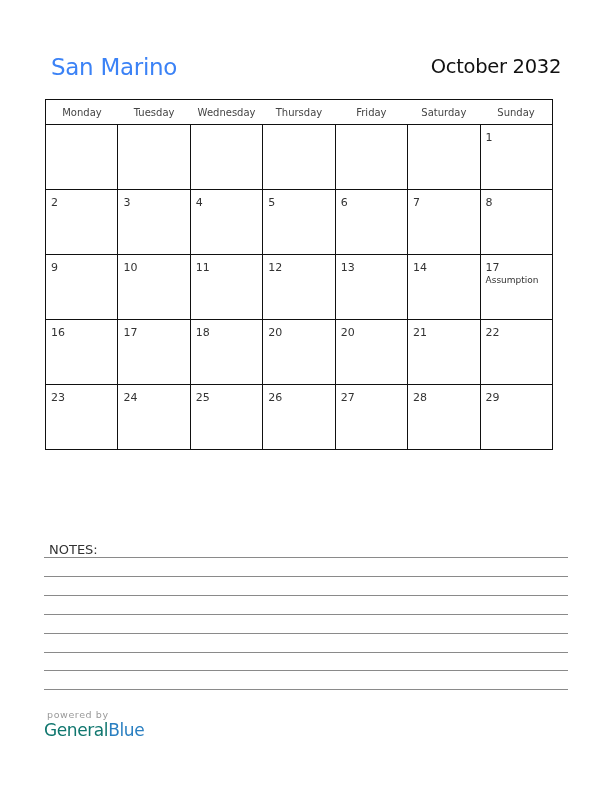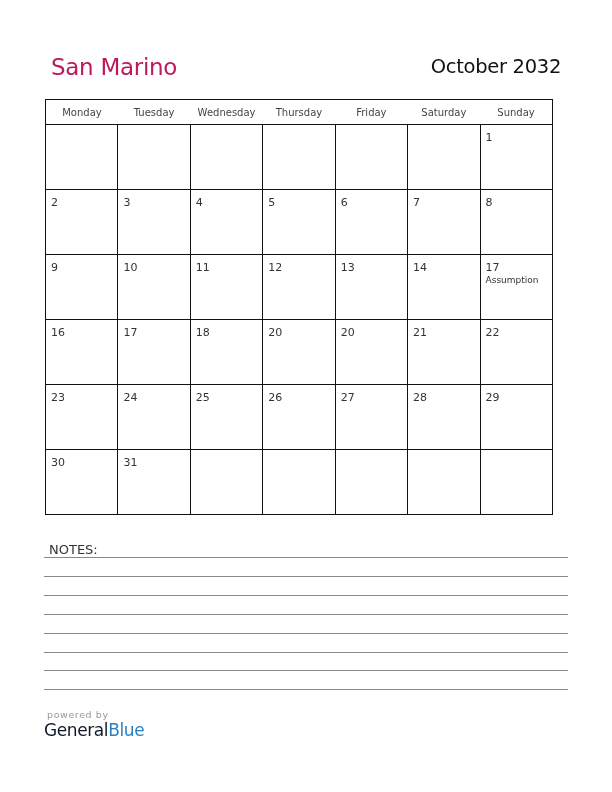--- a/index.html
+++ b/index.html
@@ -1,32 +1,32 @@
 <!DOCTYPE html>
 <html><head>
 <meta charset="utf-8">
 <style>
   html, body { margin: 0; padding: 0; background: #ffffff; }
   body { width: 612px; height: 792px; position: relative; overflow: hidden;
          font-family: "DejaVu Sans", sans-serif; color: #222; }
-  .country { position: absolute; left: 51px; top: 54px; font-size: 23px; color: #be185d; letter-spacing: -0.3px; }
+  .country { position: absolute; left: 51px; top: 54px; font-size: 23px; color: #3b82f6; letter-spacing: -0.3px; }
   .month { position: absolute; right: 51px; top: 55px; font-size: 19.5px; color: #111; letter-spacing: -0.3px; }
   .cal { position: absolute; left: 45px; top: 99px; width: 508px; border-collapse: collapse; table-layout: fixed; }
   .cal th { height: 24px; font-weight: normal; font-size: 10px; color: #444; padding: 0;
             border-top: 1.3px solid #111; border-bottom: 1.3px solid #111; }
   .cal th:first-child { border-left: 1.3px solid #111; }
   .cal th:last-child { border-right: 1.3px solid #111; }
   .cal td { height: 64px; border: 1.3px solid #111; vertical-align: top; padding: 0; position: relative; }
   .daynum { position: absolute; left: 5px; top: 6px; font-size: 11px; color: #333; }
   .holiday { position: absolute; left: 5px; top: 20px; font-size: 9px; color: #333; }
   .notes-label { position: absolute; left: 49px; top: 542px; font-size: 13px; color: #333; }
   .note-line { position: absolute; left: 44px; width: 524px; height: 0; border-top: 1px solid #8a8a8a; }
   .powered { position: absolute; left: 47px; top: 709px; font-size: 9.5px; color: #999; letter-spacing: 0.6px; }
   .brand { position: absolute; left: 44px; top: 720px; font-size: 17px; letter-spacing: -0.4px; }
-  .brand .g { color: #0f172a; }
+  .brand .g { color: #0f766e; }
   .brand .b { color: #2a7fc1; }
 </style>
 </head>
 <body>
 
 <div class="country">San Marino</div>
 <div class="month">October 2032</div>
 
 <table class="cal">
   <thead>
@@ -150,43 +150,20 @@
         <td>
           <span class="daynum">27</span>
         </td>
         <td>
           <span class="daynum">28</span>
         </td>
         <td>
           <span class="daynum">29</span>
         </td>
       </tr>
-      <tr>
-        <td>
-          <span class="daynum">30</span>
-        </td>
-        <td>
-          <span class="daynum">31</span>
-        </td>
-        <td>
-          <span class="daynum"></span>
-        </td>
-        <td>
-          <span class="daynum"></span>
-        </td>
-        <td>
-          <span class="daynum"></span>
-        </td>
-        <td>
-          <span class="daynum"></span>
-        </td>
-        <td>
-          <span class="daynum"></span>
-        </td>
-      </tr>
     </tbody>
 </table>
 
 <div class="notes-label">NOTES:</div>
 <div id="notes-lines">
     <div class="note-line" style="top: 557px;"></div>
     <div class="note-line" style="top: 575.9px;"></div>
     <div class="note-line" style="top: 594.8px;"></div>
     <div class="note-line" style="top: 613.7px;"></div>
     <div class="note-line" style="top: 632.6px;"></div>

